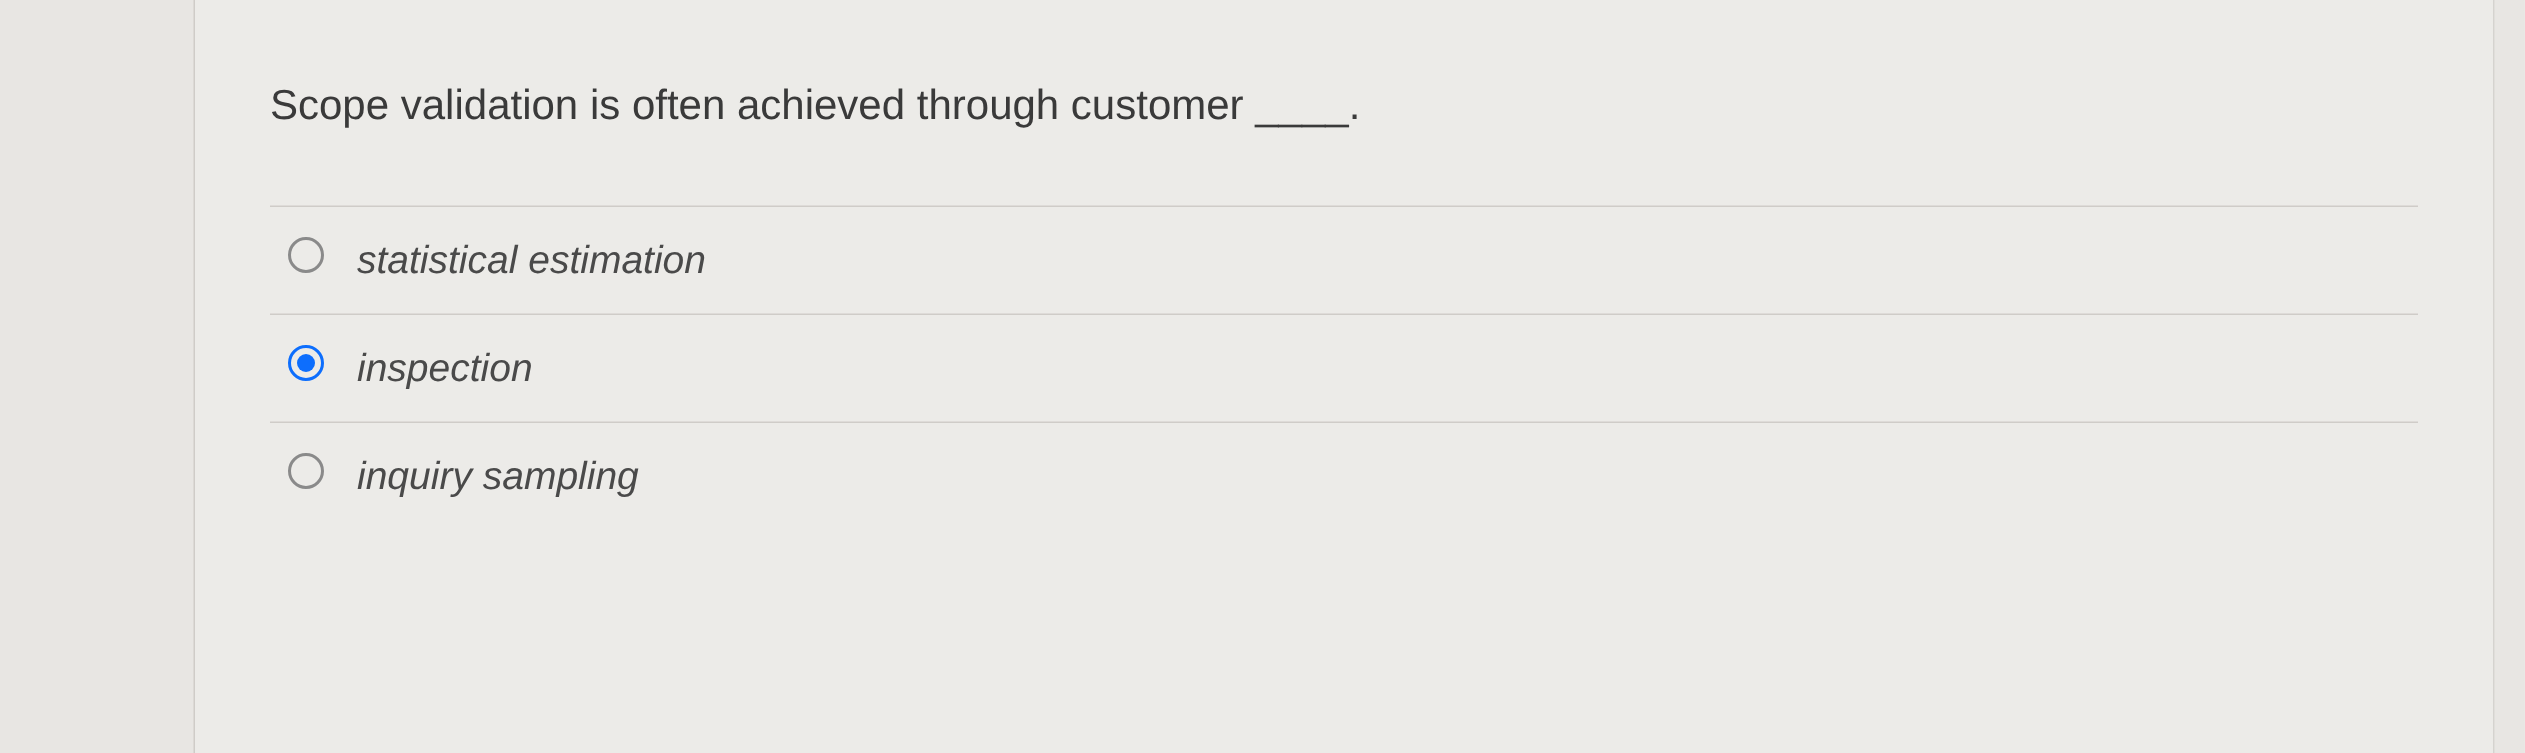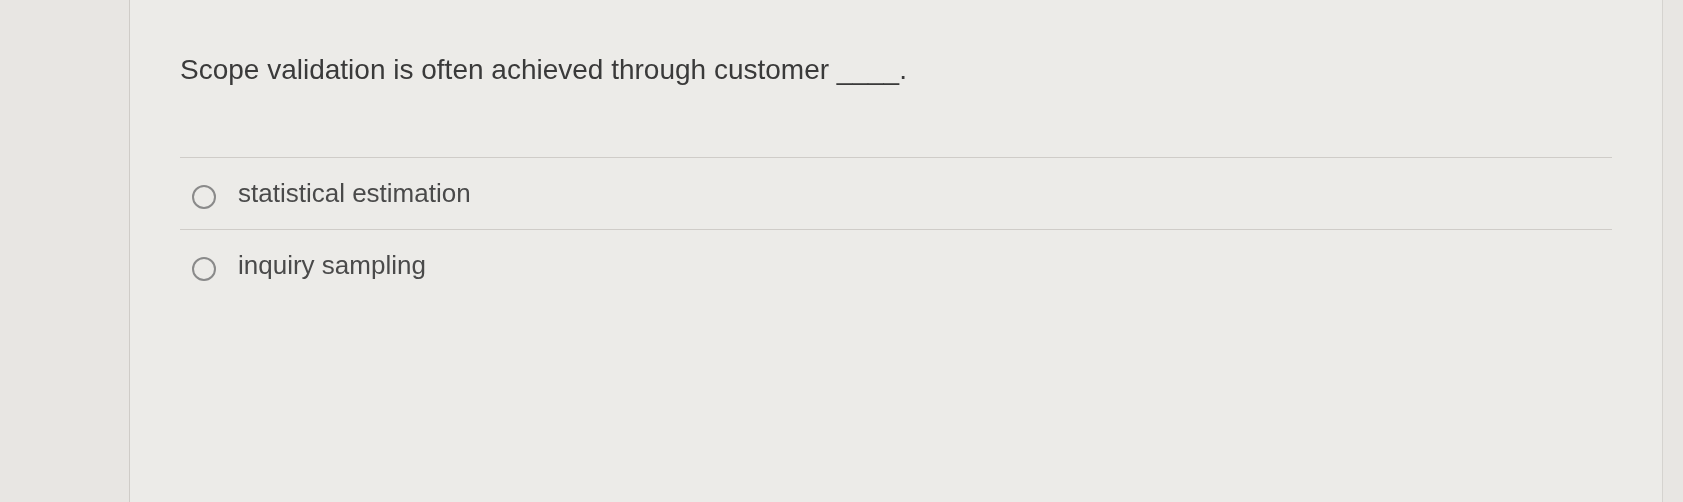--- a/index.html
+++ b/index.html
@@ -23,32 +23,33 @@
       flex: 1;
       background: #ecebe8;
       border-right: 1px solid #d5d3cf;
       padding: 50px 50px 30px 50px;
       position: relative;
     }
     .question-text {
       font-size: 28px;
       color: #3a3a3a;
       font-weight: 400;
-      margin-bottom: 68px;
+      margin-bottom: 48px;
       line-height: 1.4;
     }
     .options-container {
       border-top: 1px solid #cfccc8;
     }
     .option-row {
       display: flex;
-      align-items: flex-end;
+      align-items: flex-start;
       padding: 20px 12px;
       border-bottom: 1px solid #cfccc8;
       cursor: pointer;
+      font-style: italic;
     }
     .option-row:last-child {
       border-bottom: none;
     }
     .radio-button {
       width: 24px;
       height: 24px;
       border-radius: 50%;
       border: 2px solid #8a8a8a;
       margin-right: 22px;
@@ -85,19 +86,23 @@
 
 <div class="content-panel">
   <div class="question-text">Scope validation is often achieved through customer ____.</div>
 
   <div class="options-container">
     <div class="option-row">
       <div class="radio-button"></div>
       <span class="option-label">statistical estimation</span>
     </div>
     <div class="option-row">
+      <div class="radio-button selected"></div>
+      <span class="option-label">inspection</span>
+    </div>
+    <div class="option-row">
       <div class="radio-button"></div>
       <span class="option-label">inquiry sampling</span>
     </div>
   </div>
 </div>
 
 <div class="right-margin"></div>
 
 </body></html>

